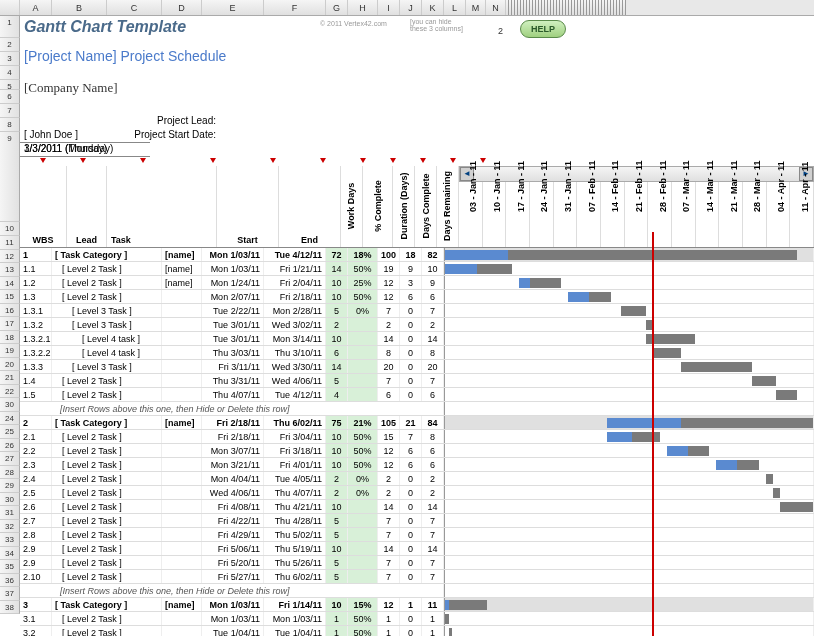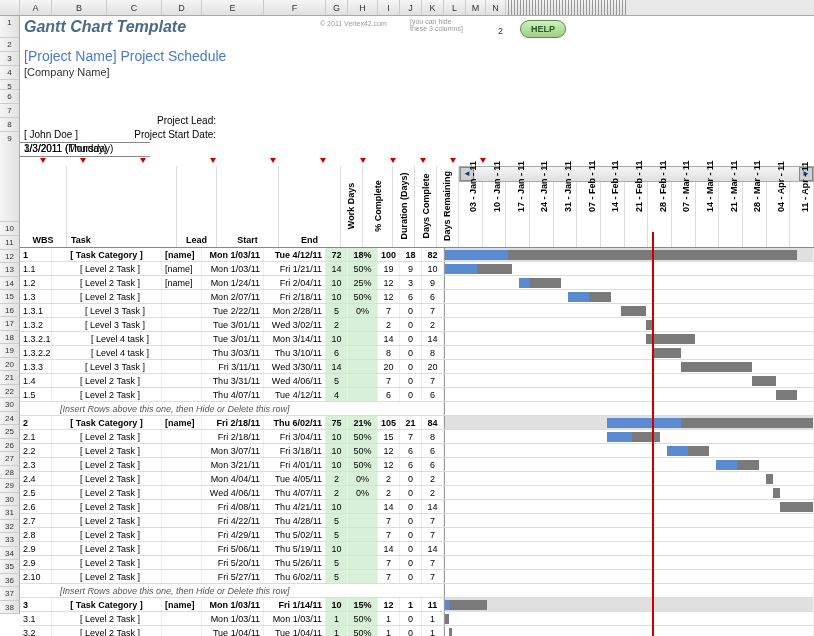--- a/index.html
+++ b/index.html
@@ -94,23 +94,24 @@
   color: #2a5a2a;
 }
 .subtitle {
   position: absolute;
   top: 32px; left: 4px;
   font-size: 14px;
   color: #4a7aca;
 }
 .company {
   position: absolute;
-  top: 50px; left: 4px;
-  font-size: 11px;
+  top: 64px; left: 4px;
+  font-size: 13px;
   color: #333;
+  font-family: Liberation Serif, serif;
 }
 .form-area {
   position: absolute;
   top: 98px; left: 0;
   height: 42px;
   width: 480px;
 }
 .form-row { height: 14px; display: flex; flex-direction: column; }
 .form-label { width: 200px; text-align: right; padding-right: 4px; font-size: 10px; line-height: 14px;}
 .form-val { width: 130px; text-align: left; padding-left: 4px; font-size: 10px; line-height: 14px; border-bottom: 1px solid #888;}
@@ -200,21 +201,21 @@
 .data-row.cat { font-weight: bold; }
 .data-row.hide-note-row { font-style: italic; color: #555;}
 .cell {
   padding: 0 3px;
   line-height: 14px;
   overflow: hidden;
   white-space: nowrap;
   border-right: 1px solid #eee;
 }
 .c-wbs { width: 32px; }
-.c-task { width: 110px; text-align: center; }
+.c-task { width: 110px; }
 .c-lead { width: 40px; }
 .c-start { width: 62px; text-align: right; }
 .c-end { width: 62px; text-align: right; }
 .c-wd { width: 22px; text-align: center; background: #d8f0d8; }
 .c-pc { width: 30px; text-align: center; background: #d8f0d8; }
 .c-dur { width: 22px; text-align: center; }
 .c-dc { width: 22px; text-align: center; }
 .c-dr { width: 22px; text-align: center; }
 .c-gantt { flex: 1; position: relative; background: #fff; border-left: 1px solid #999;}
 .data-row.cat .c-gantt { background: #e0e0e0; }
@@ -373,25 +374,25 @@
       <div class="red-tri" style="left: 370px; top: 0px;"></div>
       <div class="red-tri" style="left: 400px; top: 0px;"></div>
       <div class="red-tri" style="left: 430px; top: 0px;"></div>
       <div class="red-tri" style="left: 460px; top: 0px;"></div>
     </div>
 
   <div class="column-header-row">
     <div class="ch" style="width:47px">
         <span>WBS</span>
       </div>
+    <div class="ch" style="width:40px">
+        <span>Lead</span>
+      </div>
     <div class="ch" style="width:110px;justify-content:flex-start;padding-left:4px">
         <span>Task</span>
-      </div>
-    <div class="ch" style="width:40px">
-        <span>Lead</span>
       </div>
     <div class="ch" style="width:62px">
         <span>Start</span>
       </div>
     <div class="ch" style="width:62px">
         <span>End</span>
       </div>
     <div class="ch rot" style="width:22px">
         <span>Work Days</span>
       </div>

